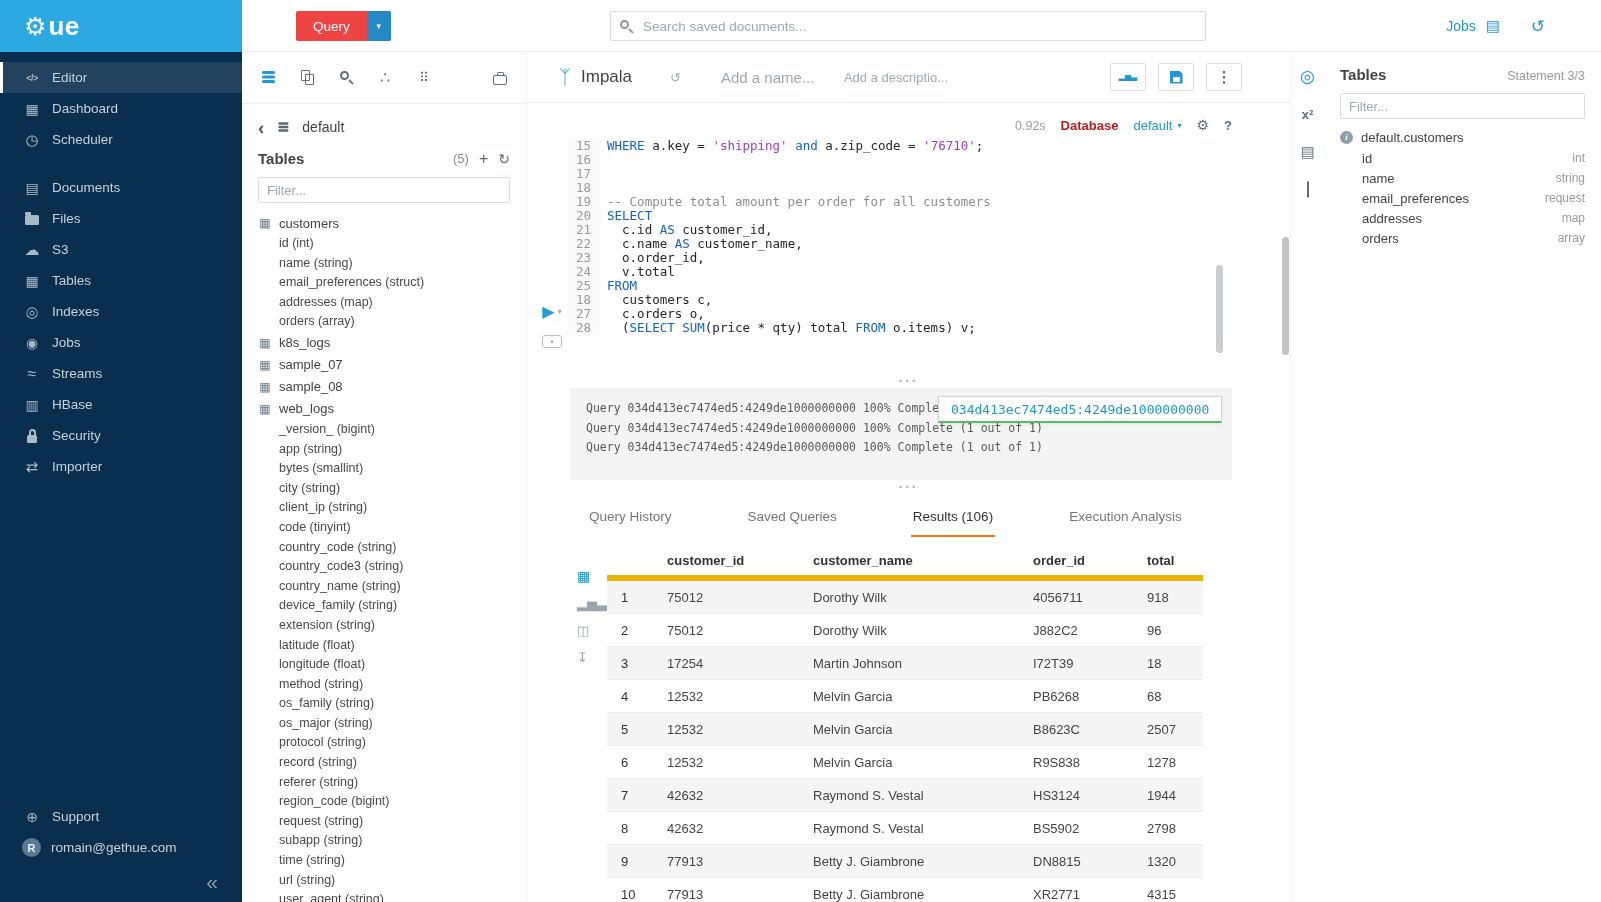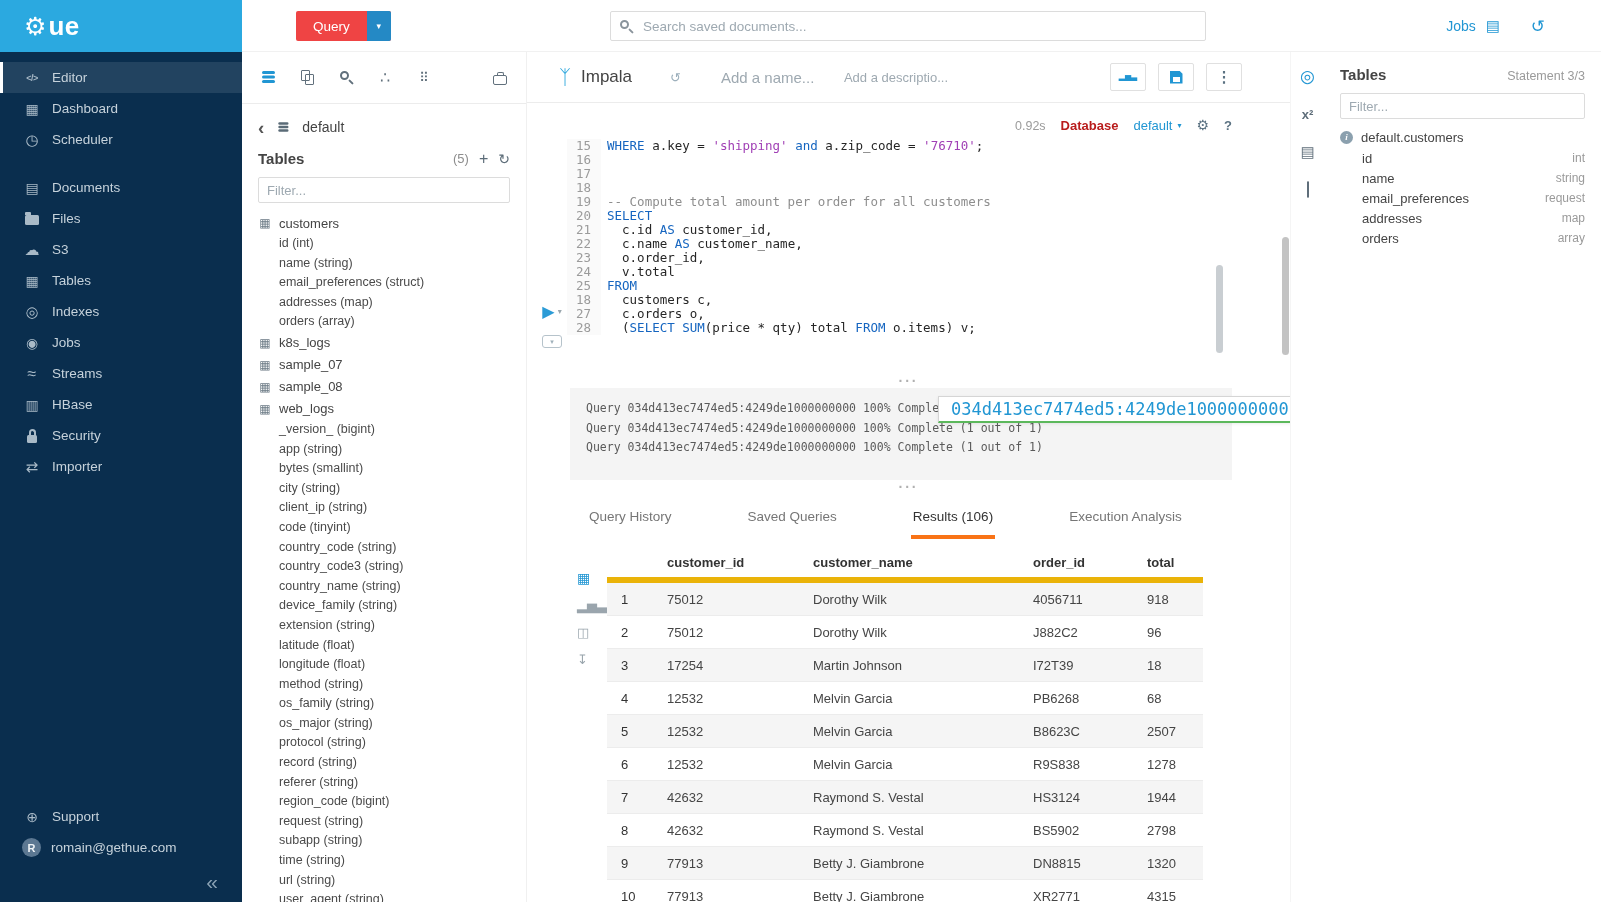--- a/index.html
+++ b/index.html
@@ -121,25 +121,25 @@
              display:flex;align-items:center;justify-content:center;cursor:pointer;box-sizing:border-box}
 
   .divider{height:14px;display:flex;align-items:center;justify-content:center;color:#b0b0b0;
            font-size:14px;letter-spacing:2px;cursor:row-resize;font-weight:bold}
   .divider::after{content:"···"}
 
   .logs-box{margin:0 58px 0 43px;background:#f4f4f4;height:92px;padding:11px 16px;position:relative;box-sizing:border-box}
   .log-line{font-family:"DejaVu Sans Mono",monospace;font-size:11.5px;line-height:19.5px;color:#5a5a5a;white-space:pre}
   .job-popup{position:absolute;left:368px;top:8px;height:27px;display:flex;align-items:center;padding:0 12px;
              border:1px solid #d5d5d5;border-bottom:2px solid #5cb85c;background:#fff;color:#2196d3;
-             font-family:"DejaVu Sans Mono",monospace;font-size:17px;cursor:pointer;box-sizing:border-box;box-shadow:0 1px 3px rgba(0,0,0,.08)}
+             font-family:"DejaVu Sans Mono",monospace;font-size:13px;cursor:pointer;box-sizing:border-box;box-shadow:0 1px 3px rgba(0,0,0,.08)}
 
   .result-tabs{display:flex;gap:72px;padding-left:60px;margin-top:6px}
   .tab{font-size:13.5px;color:#767676;padding:9px 2px 11px;cursor:pointer;white-space:nowrap}
-  .tab.active{color:#333;border-bottom:4px solid #f97316}
+  .tab.active{color:#333;border-bottom:2px solid #f97316}
 
   .results-body{display:flex;padding-left:46px;margin-top:8px}
   .grid-rail{width:34px;padding-top:24px;display:flex;flex-direction:column;gap:14px;align-items:flex-start;flex:none;padding-left:4px;box-sizing:border-box}
   .gr-ico{cursor:pointer;color:#9aa5ad;font-size:13px;line-height:1;display:flex;align-items:center;gap:2px}
   .gr-active{color:#2196d3;font-size:14px}
   .gr-caret{font-size:7px}
   .rtable{border-collapse:collapse;width:596px;table-layout:fixed;font-size:13px}
   .rtable th{font-weight:700;color:#333;text-align:left;height:30px;padding:0 10px;border-bottom:6px solid #eab308}
   .rtable td{height:32px;padding:0 10px;color:#454545;border-bottom:1px solid #ececec;overflow:hidden;white-space:nowrap}
   .rtable tbody tr:nth-child(odd){background:#f5f5f5}

